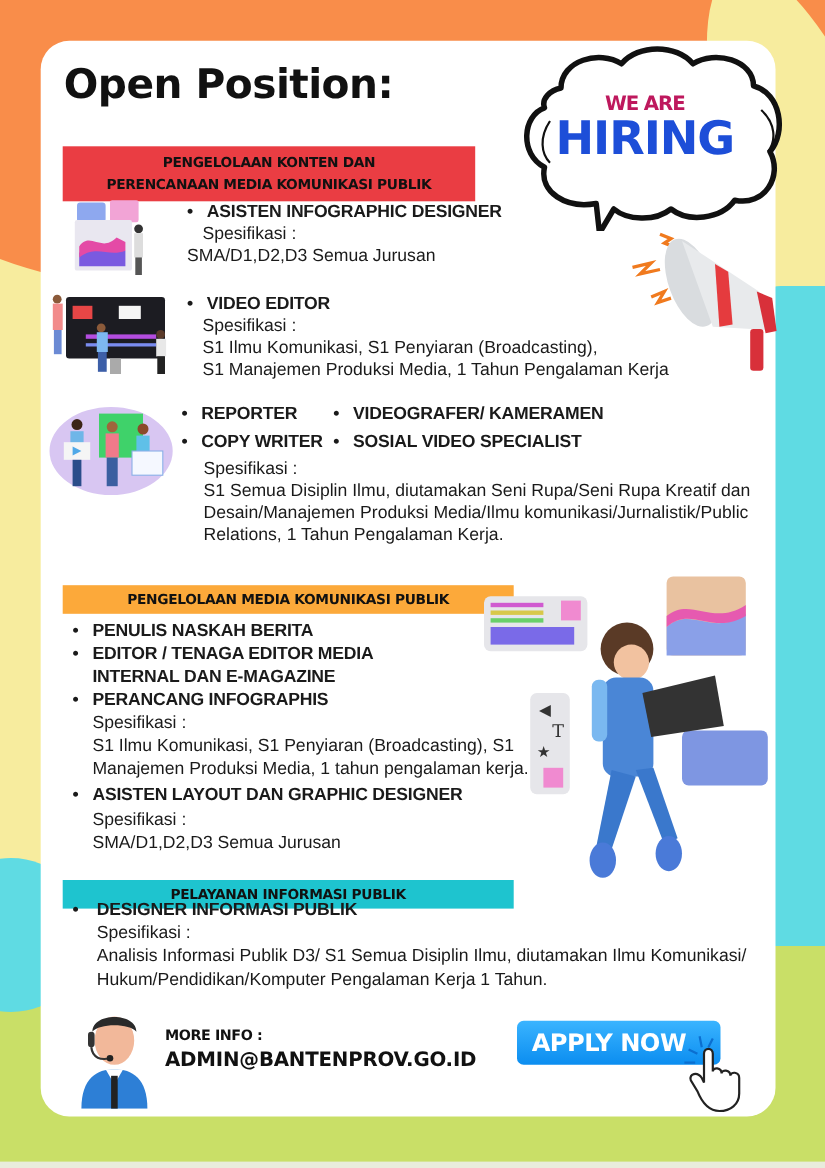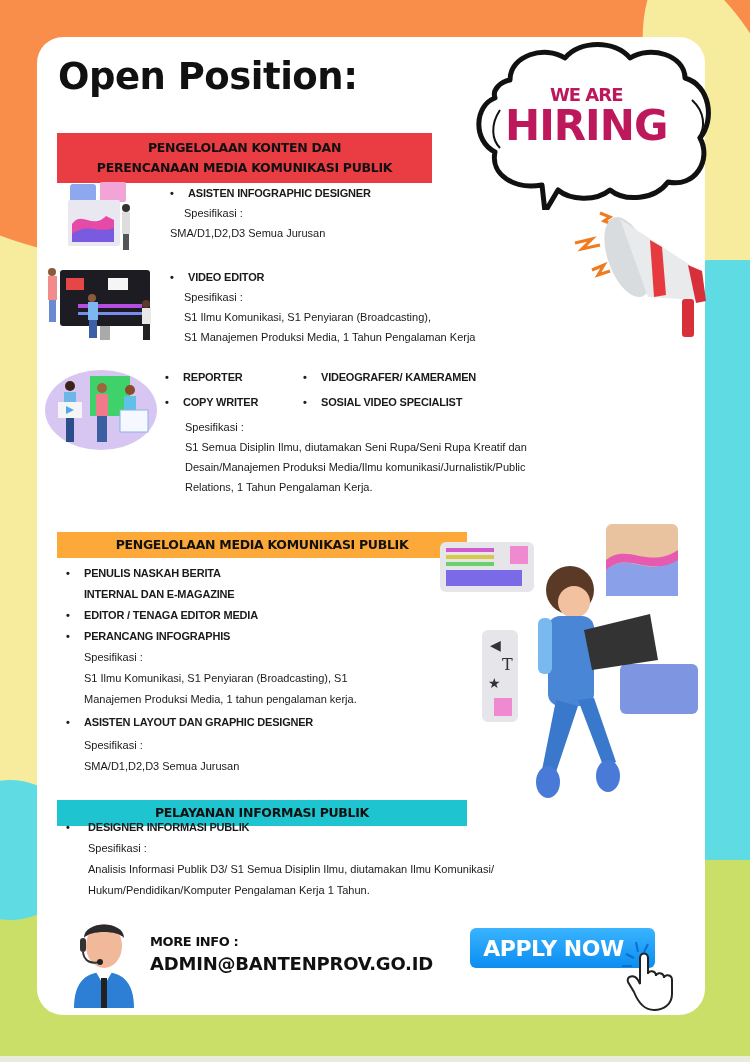--- a/index.html
+++ b/index.html
@@ -17,31 +17,31 @@
 
     .card { position: absolute; left: 37px; top: 37px; width: 668px; height: 978px; background: #ffffff; border-radius: 26px; z-index: 1; }
 
     .title { position: absolute; left: 58px; top: 55px; font-family: "DejaVu Sans", sans-serif; font-weight: 700; font-size: 37px; color: #111; letter-spacing: -0.5px; z-index: 2; }
 
     .band { position: absolute; z-index: 2; font-family: "DejaVu Sans", sans-serif; font-weight: 700; font-size: 12.5px; color: #111; text-align: center; display: flex; flex-direction: column; justify-content: center; line-height: 20px; letter-spacing: -0.3px; margin-top: 16px; }
     .band.red { left: 57px; top: 117px; width: 375px; height: 50px; background: #ea3d43; }
     .band.orange { left: 57px; top: 516px; width: 410px; height: 26px; background: #fca93a; }
     .band.teal { left: 57px; top: 784px; width: 410px; height: 26px; background: #1ec4cf; }
 
-    .txt { position: absolute; z-index: 2; font-size: 11px; color: #1a1a1a; line-height: 20px; font-family: "Liberation Sans", sans-serif; }
+    .txt { position: absolute; z-index: 2; font-size: 16px; color: #1a1a1a; line-height: 20px; font-family: "Liberation Sans", sans-serif; }
     .txt .b { font-weight: 700; letter-spacing: -0.2px; }
     .bullet { display: inline-block; width: 18px; font-weight: 700; }
 
     .illus { position: absolute; z-index: 2; }
 
     
     .cloud { position: absolute; left: 470px; top: 40px; width: 245px; height: 170px; z-index: 2; }
     .cloud-text { position: absolute; left: 505px; top: 84px; z-index: 3; font-family: "DejaVu Sans", sans-serif; font-weight: 700; text-align: center; }
     .cloud-text .we { font-size: 18px; color: #be185d; letter-spacing: -1px; display:block; }
-    .cloud-text .hiring { font-size: 42px; color: #be185d; letter-spacing: -1px; display:block; line-height: 42px; }
+    .cloud-text .hiring { font-size: 42px; color: #1d4ed8; letter-spacing: -1px; display:block; line-height: 42px; }
 
     .more-info { position: absolute; left: 150px; top: 934px; z-index: 2; font-family: "DejaVu Sans", sans-serif; font-weight: 700; color: #111; }
     .more-info .lbl { font-size: 13px; display: block; letter-spacing: -0.4px; }
     .more-info .email { font-size: 18px; display: block; margin-top: 4px; letter-spacing: -0.2px; }
 
     .apply { position: absolute; left: 470px; top: 928px; width: 185px; height: 40px; z-index: 2; border: none; border-radius: 6px; background: linear-gradient(#3ab4ff, #0b8df0); color: #fff; font-family: "DejaVu Sans", sans-serif; font-weight: 700; font-size: 22px; letter-spacing: -0.5px; padding-right: 18px; cursor: pointer; }
     .hand { position: absolute; left: 622px; top: 940px; z-index: 3; }
   </style>
 </head>
 <body>
@@ -151,22 +151,22 @@
   <div style="padding-left:20px">S1 Semua Disiplin Ilmu, diutamakan Seni Rupa/Seni Rupa Kreatif dan</div>
   <div style="padding-left:20px">Desain/Manajemen Produksi Media/Ilmu komunikasi/Jurnalistik/Public</div>
   <div style="padding-left:20px">Relations, 1 Tahun Pengalaman Kerja.</div>
 </div>
 
 <div class="band orange">
   <span>PENGELOLAAN MEDIA KOMUNIKASI PUBLIK</span>
 </div>
 <div class="txt" style="left:66px; top:563px; line-height:21px;">
   <div class="b"><span class="bullet">•</span><span>PENULIS NASKAH BERITA</span></div>
+  <div class="b"><span class="bullet">•</span><span>EDITOR / TENAGA EDITOR MEDIA</span></div>
   <div class="b" style="padding-left:18px">INTERNAL DAN E-MAGAZINE</div>
-  <div class="b"><span class="bullet">•</span><span>EDITOR / TENAGA EDITOR MEDIA</span></div>
   <div class="b"><span class="bullet">•</span><span>PERANCANG INFOGRAPHIS</span></div>
   <div style="padding-left:18px">Spesifikasi :</div>
   <div style="padding-left:18px">S1 Ilmu Komunikasi, S1 Penyiaran (Broadcasting), S1</div>
   <div style="padding-left:18px">Manajemen Produksi Media, 1 tahun pengalaman kerja.</div>
   <div class="b" style="margin-top:2px;"><span class="bullet">•</span><span>ASISTEN LAYOUT DAN GRAPHIC DESIGNER</span></div>
   <div style="padding-left:18px; margin-top:2px;">Spesifikasi :</div>
   <div style="padding-left:18px">SMA/D1,D2,D3 Semua Jurusan</div>
 </div>
 
 <svg class="illus" style="left:438px; top:520px;" width="262" height="290" viewBox="0 0 262 290">

